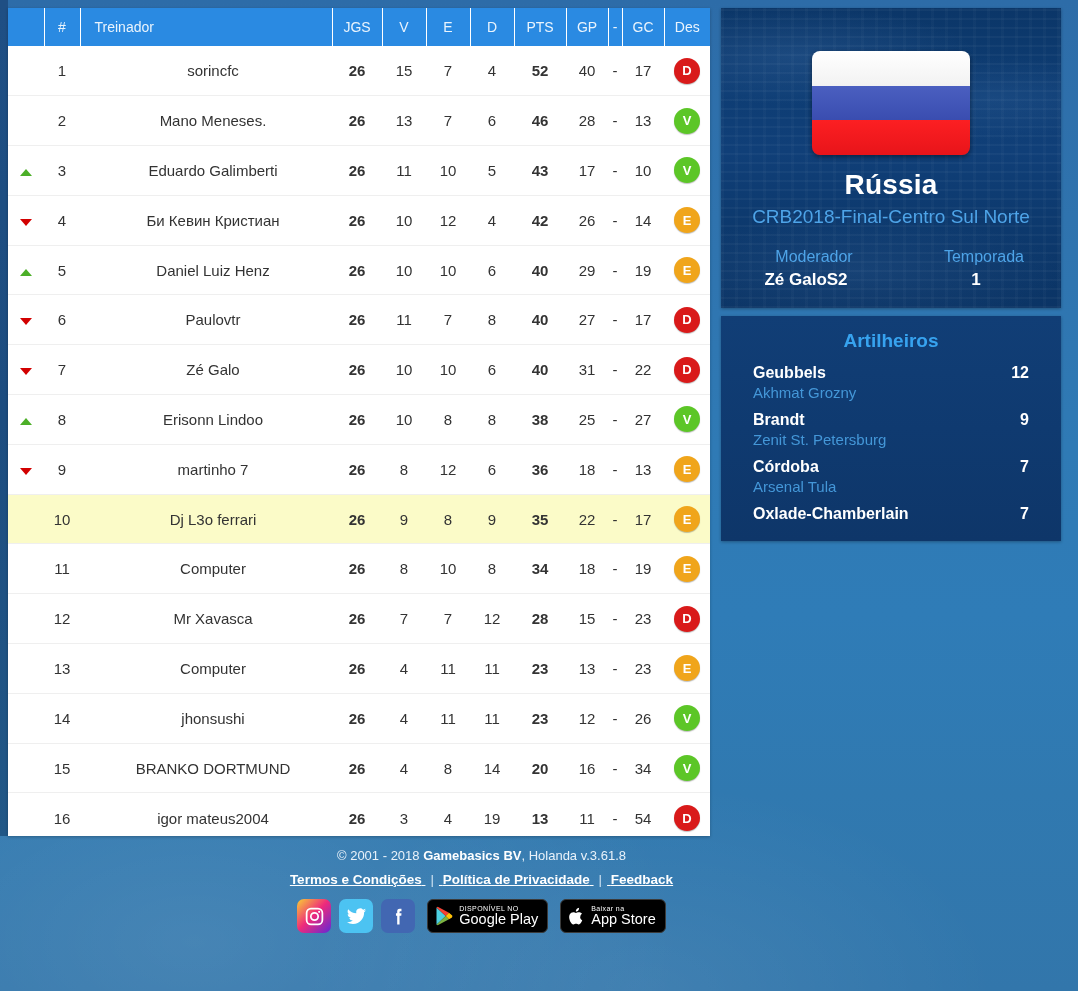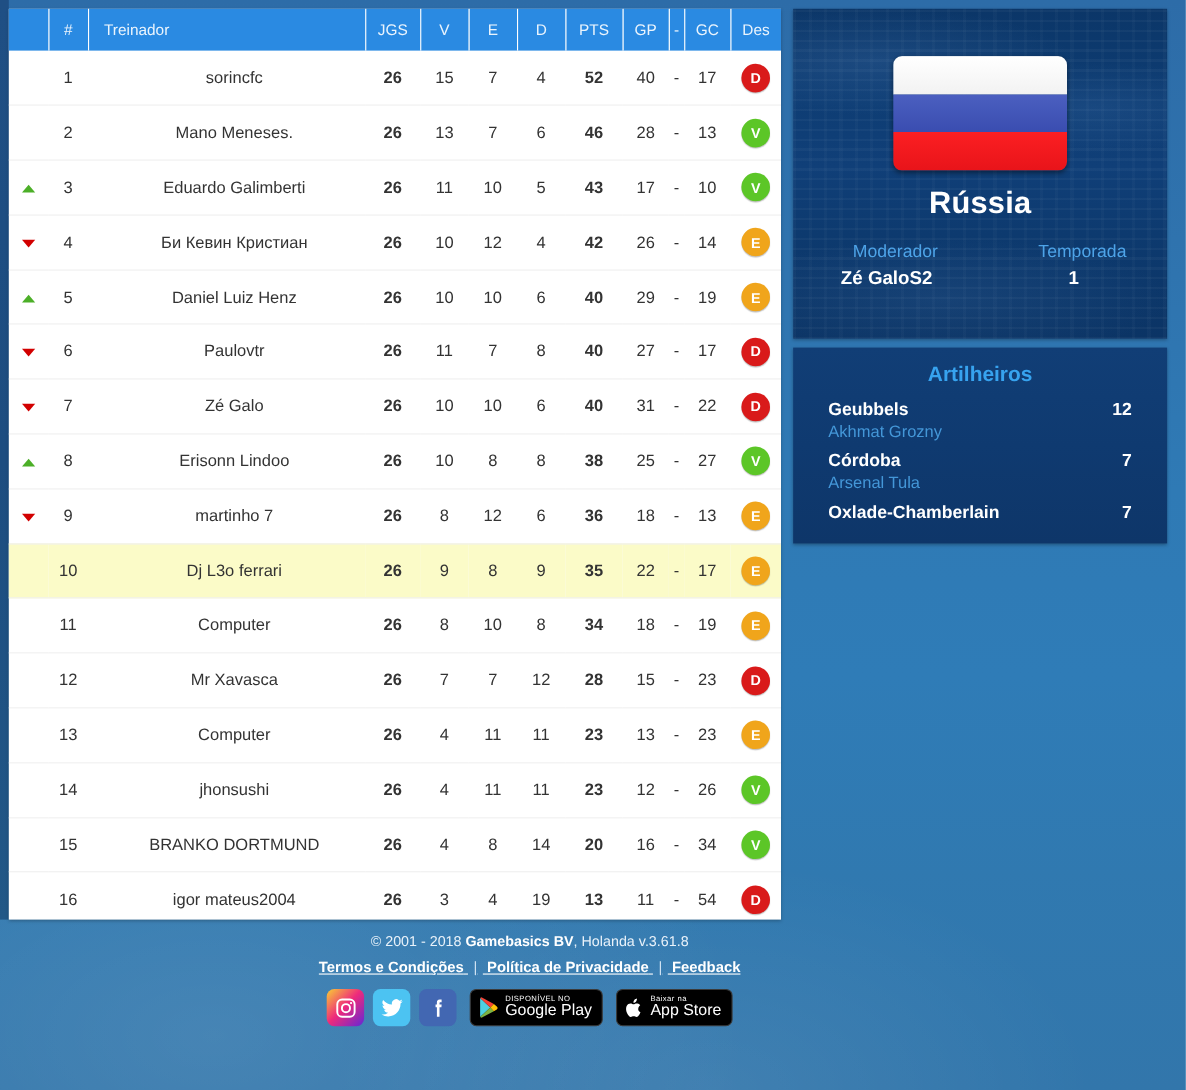--- a/index.html
+++ b/index.html
@@ -437,20 +437,21 @@
 
 <div id="right-col">
 
   <div id="club-panel">
     <div class="flag">
       <div class="s s1"></div>
         <div class="s s2"></div>
         <div class="s s3"></div>
     </div>
     <div id="club-name">Rússia</div>
+    <div id="league-name">CRB2018-Final-Centro Sul Norte</div>
     <div class="meta-row">
       <div class="meta-col">
         <div class="meta-label">Moderador</div>
         <div class="meta-value">Zé GaloS2</div>
       </div>
       <div class="meta-col">
         <div class="meta-label">Temporada</div>
         <div class="meta-value">1</div>
       </div>
     </div>
@@ -458,20 +459,27 @@
 
   <div id="scorers-panel">
     <div id="scorers-title">Artilheiros</div>
     <div id="scorers-list">
         <div class="scorer">
           <div class="scorer-top">
             <span class="scorer-name">Geubbels</span>
             <span class="scorer-goals">12</span>
           </div>
           <div class="scorer-team">Akhmat Grozny</div>
+        </div>
+        <div class="scorer">
+          <div class="scorer-top">
+            <span class="scorer-name">Brandt</span>
+            <span class="scorer-goals">9</span>
+          </div>
+          <div class="scorer-team">Zenit St. Petersburg</div>
         </div>
         <div class="scorer">
           <div class="scorer-top">
             <span class="scorer-name">Córdoba</span>
             <span class="scorer-goals">7</span>
           </div>
           <div class="scorer-team">Arsenal Tula</div>
         </div>
         <div class="scorer">
           <div class="scorer-top">

